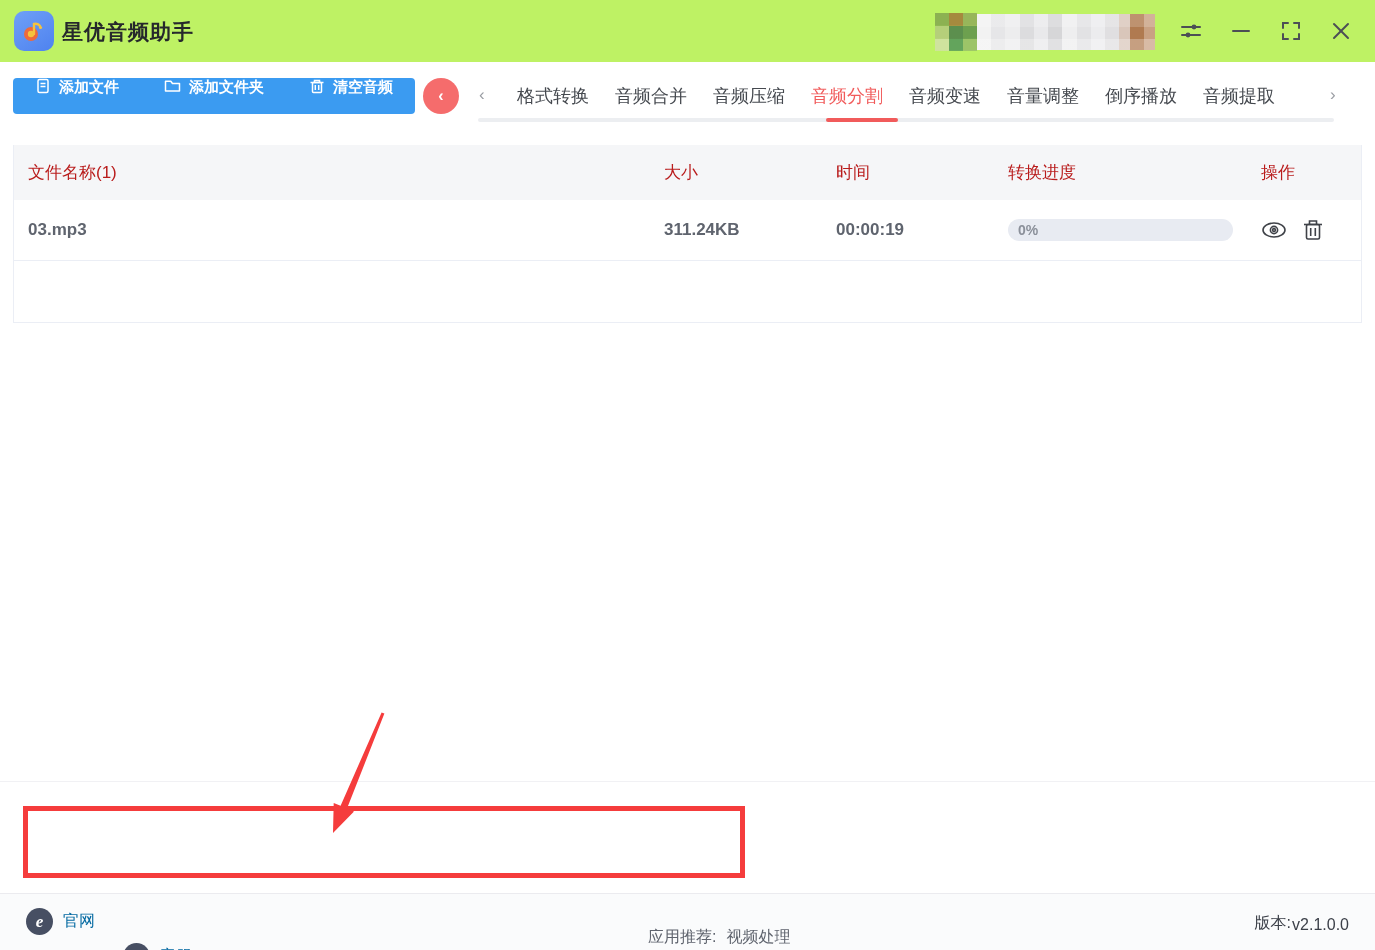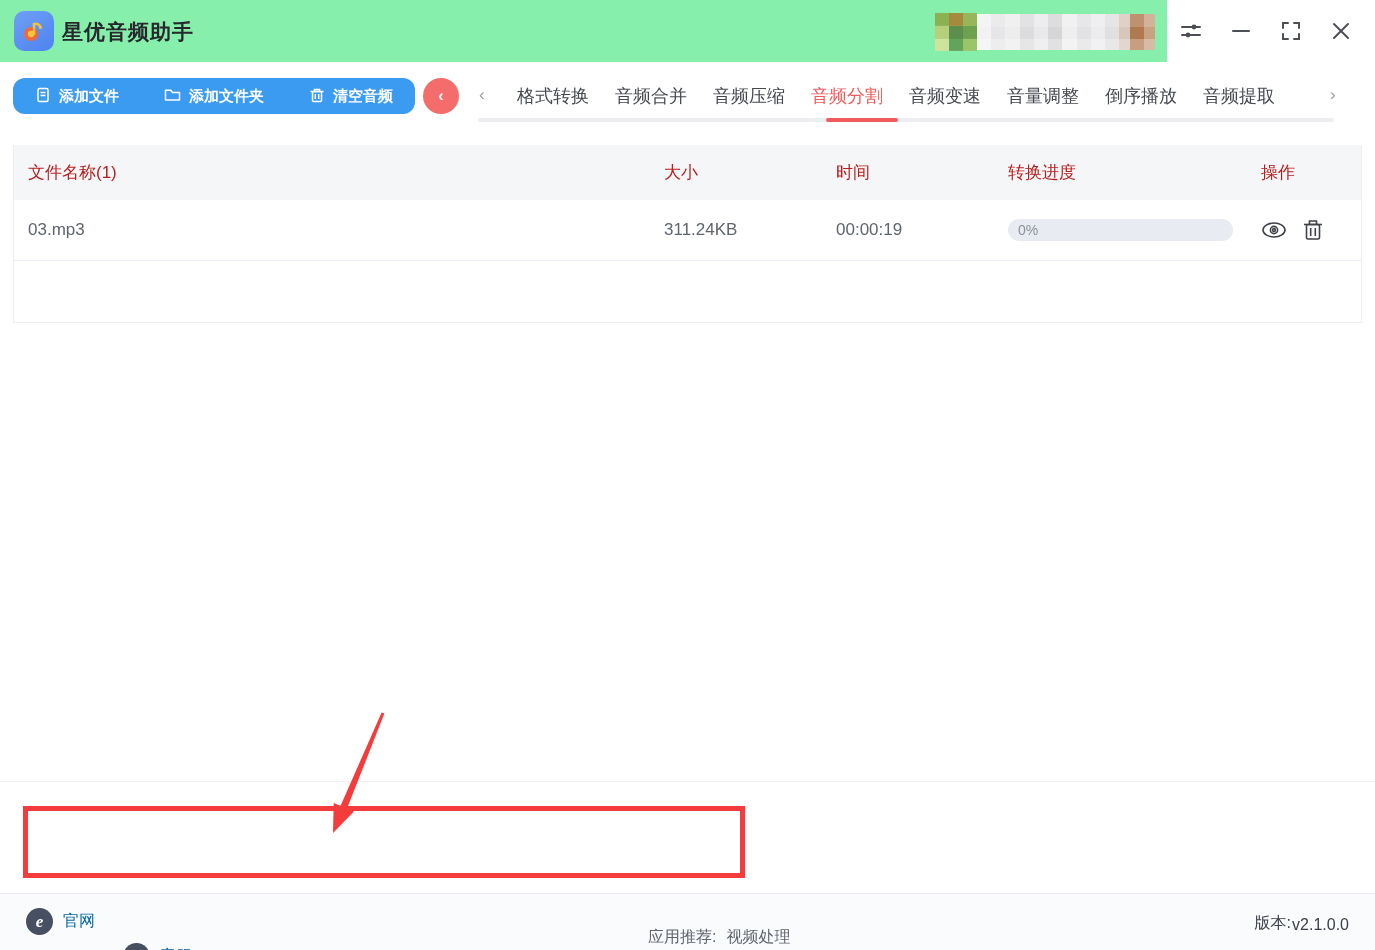--- a/index.html
+++ b/index.html
@@ -1,20 +1,20 @@
 <!DOCTYPE html>
 <html><head>
 <meta charset="utf-8">
 <style>
   * { margin:0; padding:0; box-sizing:border-box; }
   html,body { width:1375px; height:950px; overflow:hidden;
     font-family:"Liberation Sans","DejaVu Sans",sans-serif; background:#fff; }
 
   
-  .titlebar { position:absolute; left:0; top:0; width:1167px; height:62px; background:#86efac; }
+  .titlebar { position:absolute; left:0; top:0; width:1375px; height:62px; background:#bef264; }
   .app-icon { position:absolute; left:14px; top:11px; width:40px; height:40px; border-radius:10px;
     background:linear-gradient(145deg,#6fa0f7,#4e82ef); display:flex; align-items:center; justify-content:center; }
   .app-title { position:absolute; left:62px; top:18px; font-size:21px; font-weight:bold; color:#26282c; letter-spacing:1px; }
 
   .mosaic { position:absolute; left:935px; top:13px; height:38px; display:flex; }
   .mosaic-avatar { width:42px; height:38px;
     background-image:
       linear-gradient(90deg,#8cb152 0 33%,#a58a3e 0 66%,#97b65a 0),
       linear-gradient(90deg,#b5cf7a 0 33%,#5c8f4e 0 66%,#6da04f 0),
       linear-gradient(90deg,#cfe39e 0 33%,#63a45c 0 66%,#9cc468 0);
@@ -22,22 +22,22 @@
   .mosaic-name { width:178px; height:36px; margin-top:1px;
     background-image:
       linear-gradient(0deg,rgba(255,255,255,.28) 0 30%,rgba(0,0,0,0) 30% 65%,rgba(255,255,255,.18) 65%),
       linear-gradient(90deg,#f2f2f2 0 8%,#e6e6e8 0 16%,#ededee 0 24%,#dcdcde 0 32%,#e9e9eb 0 40%,#d6d6d8 0 48%,#eeeeef 0 56%,#e2e2e4 0 64%,#ececee 0 72%,#e0dfe1 0 80%,#d9c6ba 0 86%,#b07a50 0 94%,#c9a183 0); }
 
   .winctl { position:absolute; top:16px; width:30px; height:30px; display:flex; align-items:center;
     justify-content:center; cursor:pointer; color:#4c4f55; }
   .winctl svg { display:block; }
 
   
-  .toolbar { position:absolute; left:13px; top:78px; height:36px; display:flex; align-items:center;
-    background:#3b9bf1; border-radius:12px; overflow:hidden; }
+  .toolbar { position:absolute; left:13px; top:78px; height:36px; display:flex; align-items:flex-start;
+    background:#3b9bf1; border-radius:4px; overflow:hidden; }
   .tb-btn { display:flex; align-items:center; gap:8px; padding:0 22px; color:#fff; font-size:15px;
     font-weight:bold; cursor:pointer; }
   .tb-sep { width:1px; background:rgba(255,255,255,.6); margin:4px 0; }
 
   .back-circle { position:absolute; left:423px; top:78px; width:36px; height:36px; border-radius:50%;
     background:#f56c6c; color:#fff; display:flex; align-items:center; justify-content:center;
     font-size:16px; font-weight:bold; cursor:pointer; }
   .tab-scroll { position:absolute; top:85px; font-size:17px; color:#9a9da3; cursor:pointer; }
 
   
@@ -45,21 +45,21 @@
   .tab { font-size:18px; color:#45494f; cursor:pointer; white-space:nowrap; }
   .tab.active { color:#f15b5b; }
   .tab-track { position:absolute; left:478px; top:118px; width:856px; height:4px; background:#eceef1; border-radius:2px; }
   .tab-indicator { position:absolute; left:826px; top:118px; width:72px; height:4px; background:#f15b5b; border-radius:2px; }
 
   
   .filetable { position:absolute; left:13px; top:145px; width:1349px; height:178px;
     border:1px solid #ebeef5; border-top:none; }
   .trow { display:grid; grid-template-columns:650px 172px 172px 253px 100px; align-items:center; }
   .thead { height:55px; background:#f5f6f8; font-weight:normal; font-size:17px; color:#b91c1c; }
-  .tbody-row { height:61px; background:#fff; border-bottom:1px solid #ebeef5; font-size:17px; color:#5f646e; }
+  .tbody-row { height:61px; background:#fff; border-bottom:1px solid #ebeef5; font-size:17px; color:#5f646e;font-weight:bold; }
   .cell-name { padding-left:14px; }
   .ops-cell { display:flex; align-items:center; gap:16px; color:#3f4248; }
   .progress-pill { width:225px; height:22px; border-radius:11px; background:#e8ebf2; display:flex;
     align-items:center; padding-left:10px; font-size:14px; color:#8b909a; }
   .op-icon { cursor:pointer; display:flex; }
 
   
   .bottombar { position:absolute; left:0; top:781px; width:1375px; height:112px; background:#fff;
     border-top:1px solid #f1f1f4; }
 

